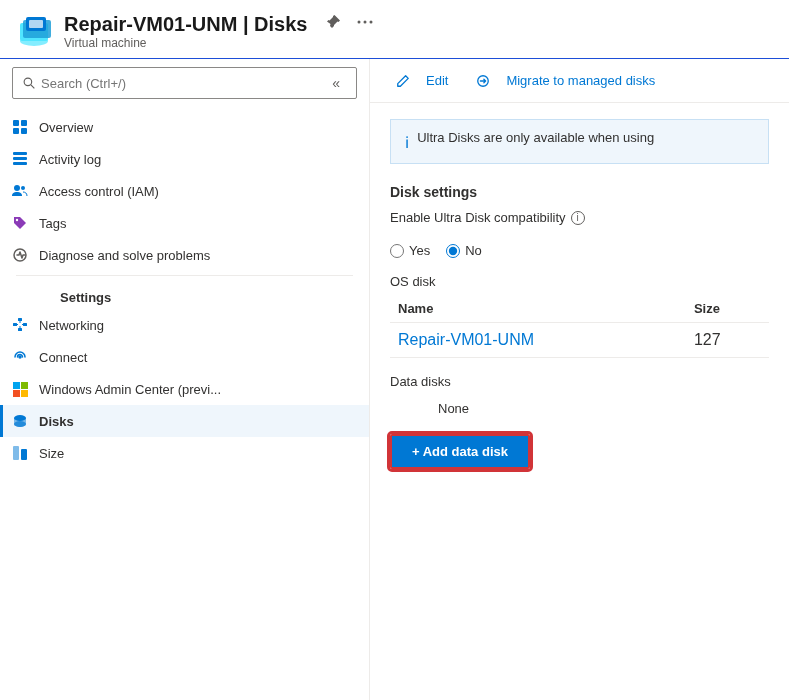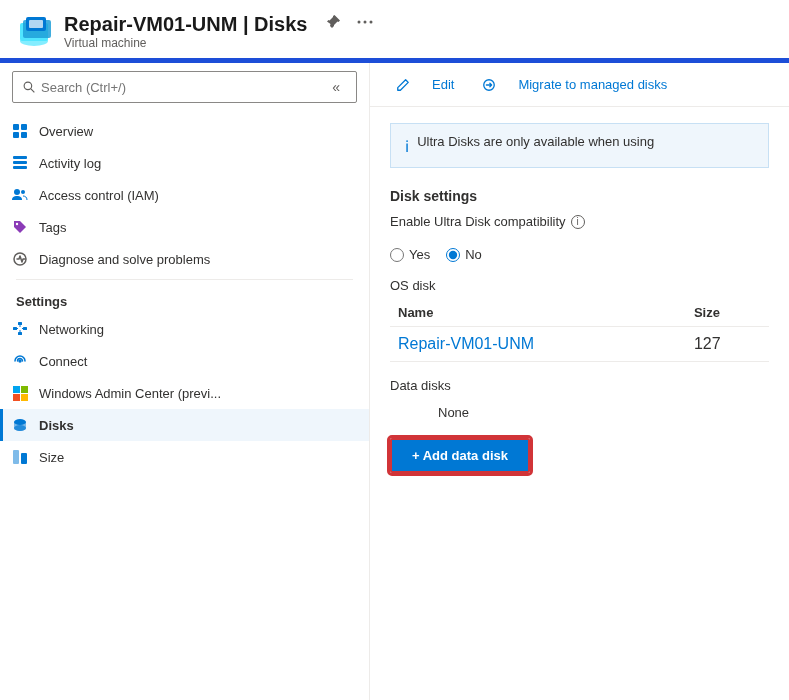--- a/index.html
+++ b/index.html
@@ -4,21 +4,21 @@
   <style>
     * { box-sizing: border-box; margin: 0; padding: 0; }
     body { font-family: 'Segoe UI', Arial, sans-serif; font-size: 13px; background: #fff; width: 789px; height: 700px; overflow: hidden; display: flex; flex-direction: column; }
 
     
     .header {
       display: flex;
       align-items: center;
       padding: 12px 16px 8px 16px;
       gap: 12px;
-      border-bottom: 5px solid #1d4ed8;
+      border-bottom: 1px solid #1d4ed8;
     }
     .header-text { display: flex; flex-direction: column; }
     .header-title {
       font-size: 20px;
       font-weight: 600;
       color: #1a1a1a;
       display: flex;
       align-items: center;
       gap: 10px;
     }
@@ -118,20 +118,21 @@
       flex-shrink: 0;
       display: flex;
       align-items: center;
       justify-content: center;
     }
     .section-label {
       padding: 10px 16px 4px 16px;
       font-size: 13px;
       font-weight: 700;
       color: #323130;
+      margin-left: 44px;
     }
     .section-divider {
       border: none;
       border-top: 1px solid #edebe9;
       margin: 4px 16px;
     }
 
     
     .main {
       flex: 1;
@@ -143,21 +144,21 @@
     .toolbar {
       display: flex;
       align-items: center;
       gap: 16px;
       padding: 10px 20px;
       border-bottom: 1px solid #edebe9;
     }
     .toolbar-btn {
       display: flex;
       align-items: center;
-      gap: 22px;
+      gap: 16px;
       background: none;
       border: none;
       cursor: pointer;
       color: #0078d4;
       font-size: 13px;
       padding: 4px 6px;
       border-radius: 2px;
     }
 
     .content {

